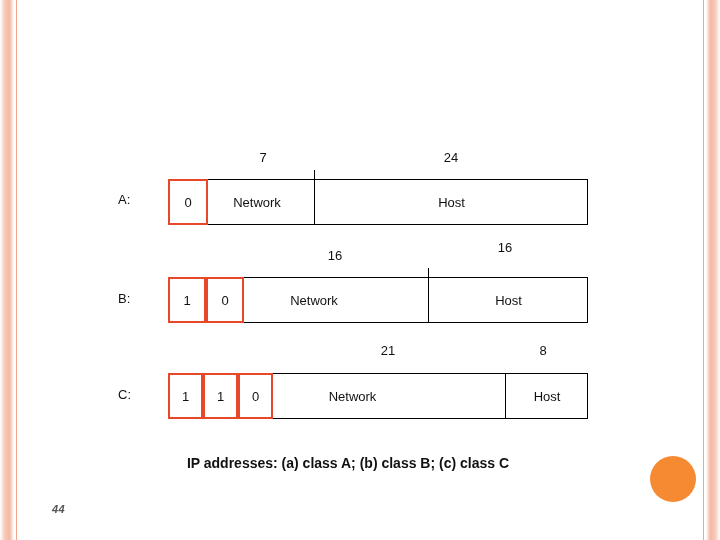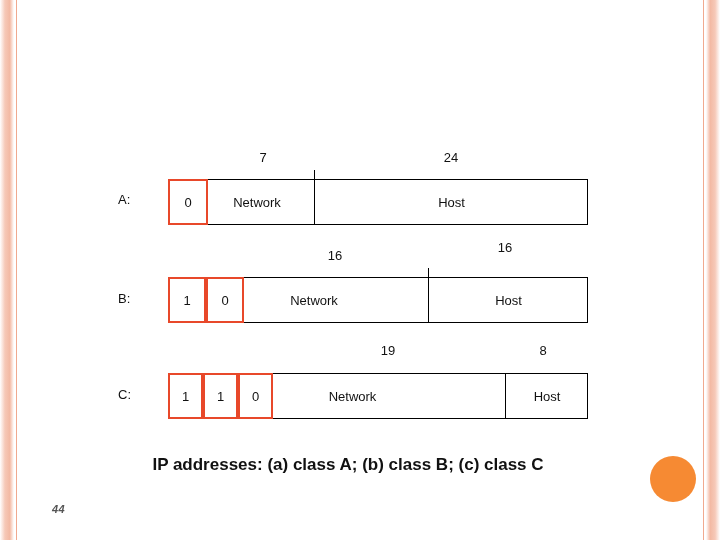--- a/index.html
+++ b/index.html
@@ -116,21 +116,21 @@
     position: absolute;
     width: 1px;
     background: #000000;
   }
 
   .caption {
     position: absolute;
     left: 0;
     width: 696px;
     text-align: center;
-    font-size: 17px;
+    font-size: 14px;
     font-weight: bold;
     color: #111111;
   }
 </style>
 </head>
 <body>
 
 <div class="edge-strip left"></div>
 <div class="edge-strip right"></div>
 <div class="edge-line l1"></div>
@@ -157,21 +157,21 @@
   <div class="tick" style="left:428px; top:268px; height:14px;"></div>
 
   <div class="row-label" style="left:118px; top:291px;">B:</div>
 
   <div class="bar" style="left:168px; top:277px; width:420px;"></div>
   <div class="cell sep-right" style="left:168px; top:277px; width:261px;">Network</div>
   <div class="cell" style="left:429px; top:277px; width:159px;">Host</div>
   <div class="bit-box" style="left:168px; top:277px; width:38px;">1</div>
   <div class="bit-box" style="left:206px; top:277px; width:38px;">0</div>
 
-  <div class="bitcount" style="left:343px; top:343px; width:90px;">19</div>
+  <div class="bitcount" style="left:343px; top:343px; width:90px;">21</div>
   <div class="bitcount" style="left:498px; top:343px; width:90px;">8</div>
 
   <div class="row-label" style="left:118px; top:387px;">C:</div>
 
   <div class="bar" style="left:168px; top:373px; width:420px;"></div>
   <div class="cell sep-right" style="left:168px; top:373px; width:338px;">Network</div>
   <div class="cell" style="left:506px; top:373px; width:82px;">Host</div>
   <div class="bit-box" style="left:168px; top:373px; width:35px;">1</div>
   <div class="bit-box" style="left:203px; top:373px; width:35px;">1</div>
   <div class="bit-box" style="left:238px; top:373px; width:35px;">0</div>

